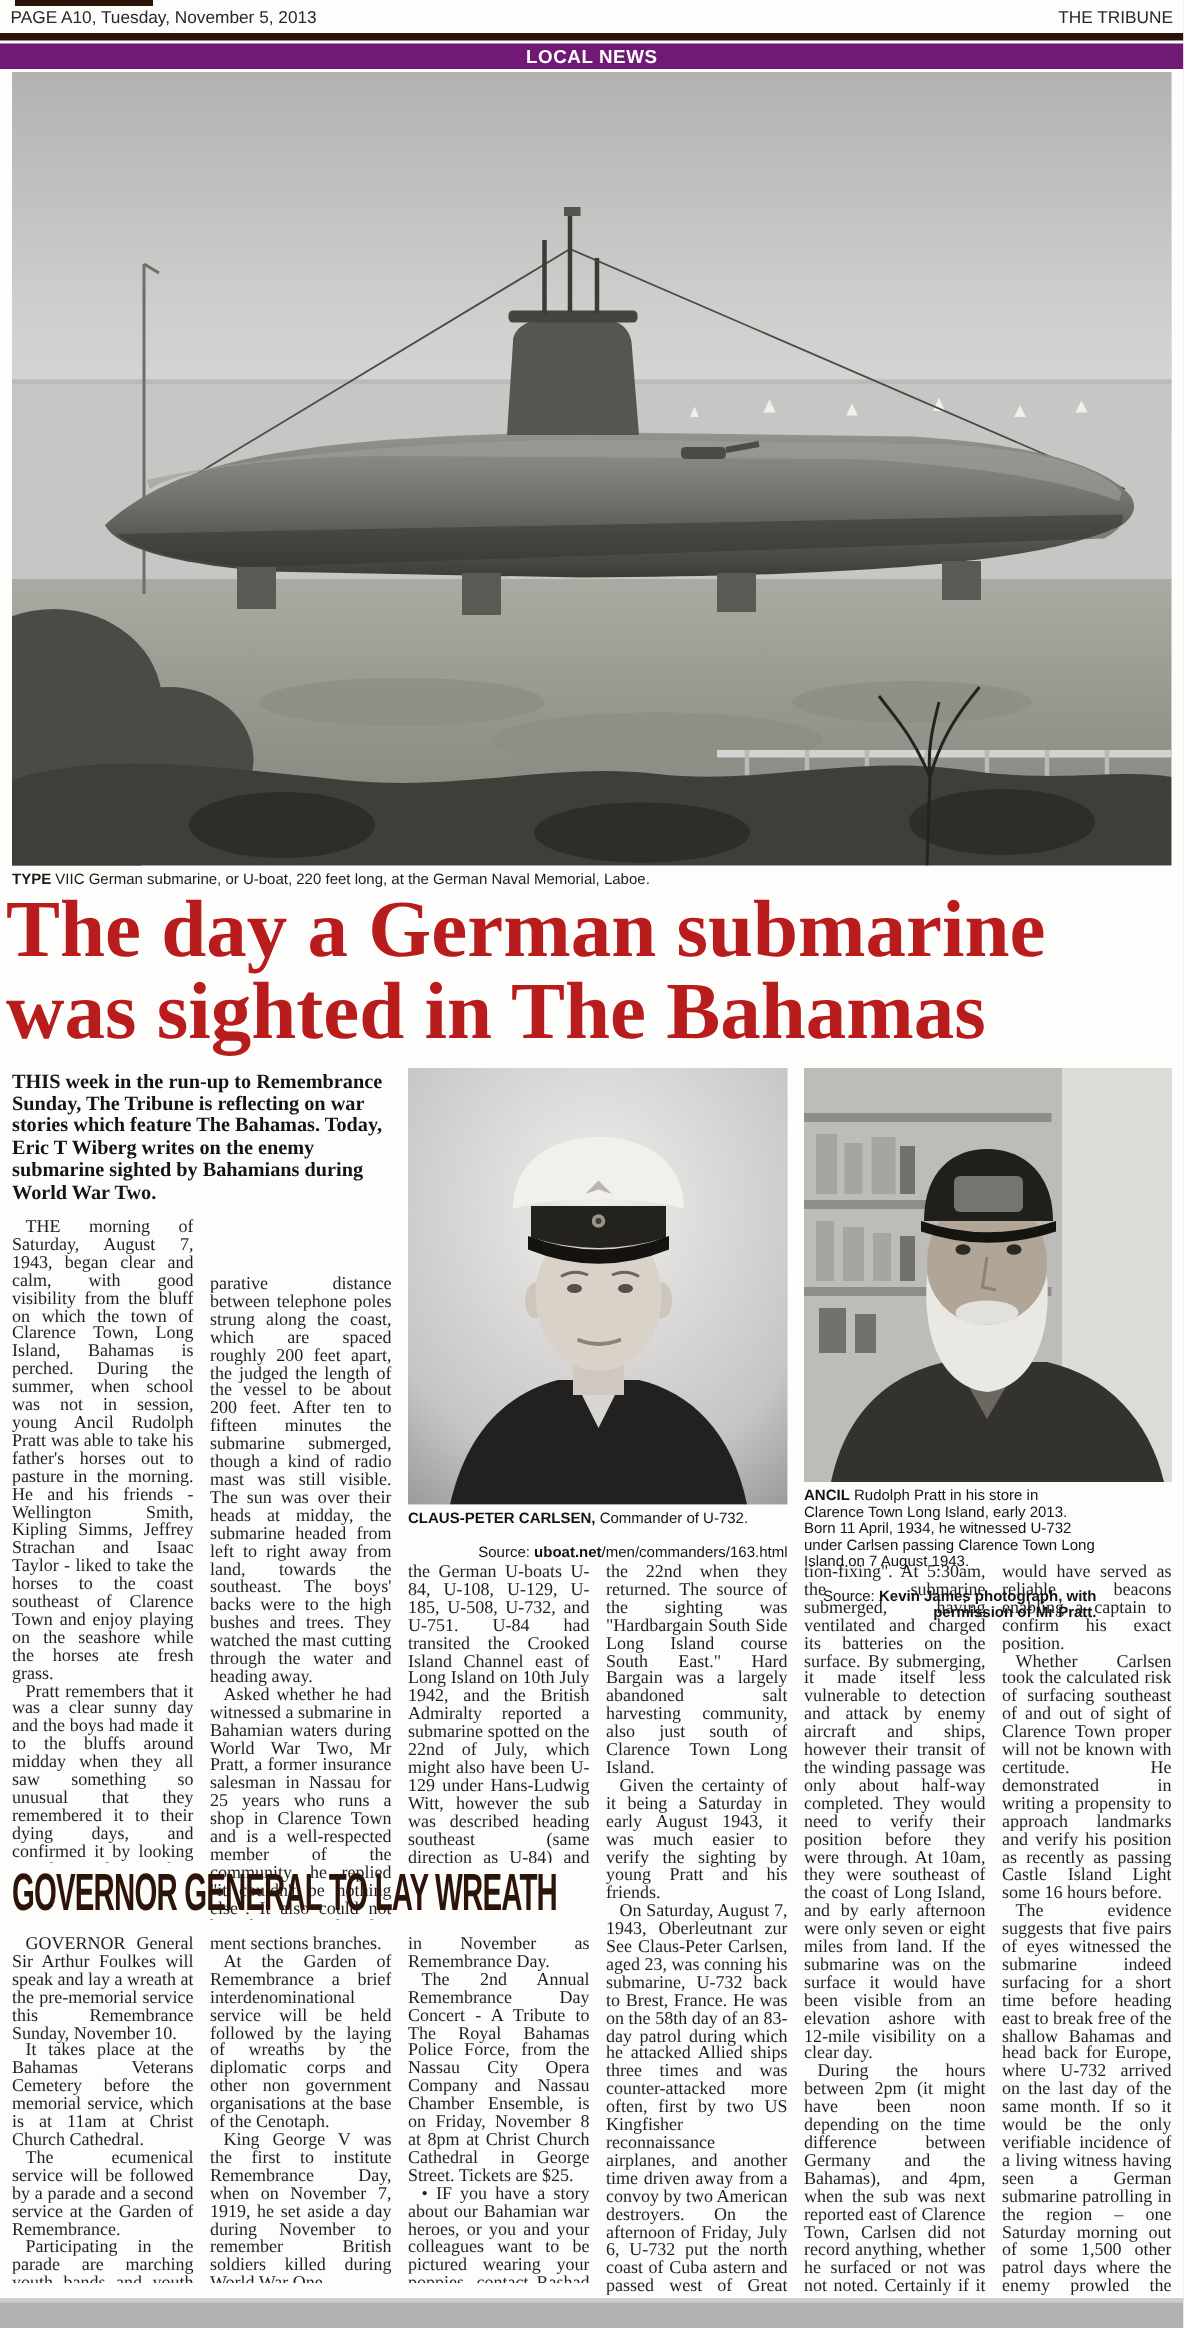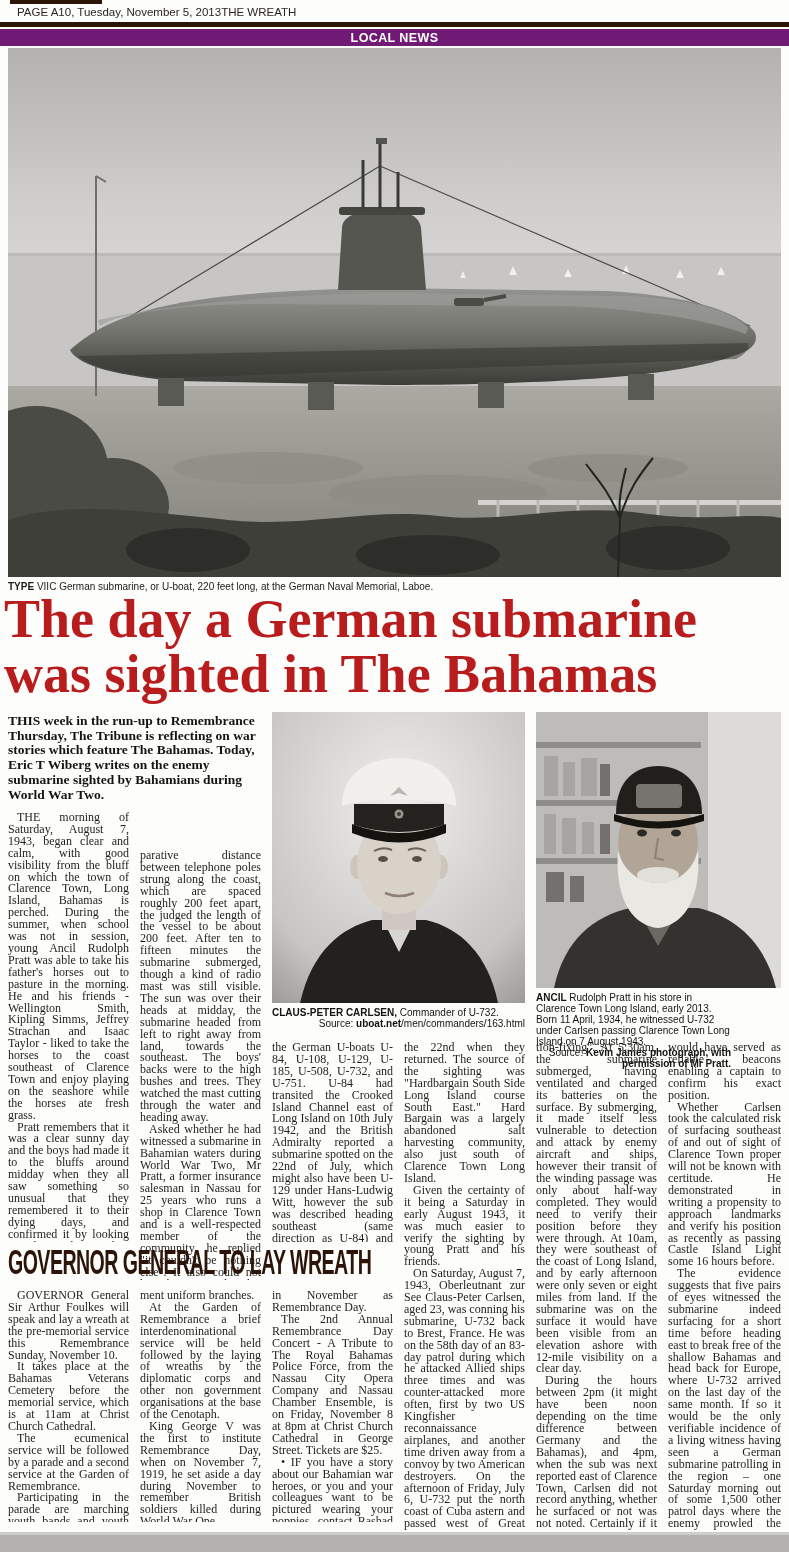--- a/index.html
+++ b/index.html
@@ -1,19 +1,19 @@
 <!DOCTYPE html>
 <html><head>
 <meta charset="utf-8">
 <style>
   html,body{margin:0;padding:0;background:#e9e9e9;}
   .page{position:relative;width:789px;height:1552px;background:#fdfdfc;overflow:hidden;
         font-family:"Liberation Serif",serif;color:#1f1d1b;margin:0 auto;}
   .scan-mark{position:absolute;left:10px;top:0;width:92px;height:4px;background:#2d1409;}
-  .masthead{position:absolute;left:17px;right:7px;top:6px;display:flex;
+  .masthead{position:absolute;left:7px;right:7px;top:6px;display:flex;justify-content:space-between;
         font-family:"Liberation Sans",sans-serif;font-size:11.5px;color:#2a2624;}
   .rule{position:absolute;left:0;right:0;top:22px;height:5px;background:#2d1409;}
   .banner{position:absolute;left:0;right:0;top:29px;height:17px;background:#701a75;color:#fff;
         font-family:"Liberation Sans",sans-serif;font-weight:bold;font-size:12.5px;letter-spacing:.4px;
         display:flex;align-items:center;justify-content:center;}
   figure{margin:0;padding:0;}
   .main-photo{position:absolute;left:8px;top:48px;width:773px;height:529px;background:#c9c8c6;}
   .main-photo svg{display:block;}
   .photo-cap{position:absolute;left:8px;top:581px;width:773px;
         font-family:"Liberation Sans",sans-serif;font-size:10px;line-height:11px;color:#1c1a18;}
@@ -29,38 +29,38 @@
   .c2{left:140px;top:812px;height:430px;margin-top:38px;}
   .c3{left:272px;top:1042px;height:200px;}
   .c4{left:404px;top:1042px;height:488px;}
   .c5{left:536px;top:1042px;height:488px;}
   .c6{left:668px;top:1042px;height:488px;width:113px;}
   .mug{position:absolute;}
   .mug-carlsen{left:272px;top:712px;width:253px;}
   .mug-pratt{left:536px;top:712px;width:195px;}
   .mug svg{display:block;background:#cfcecc;}
   .caption{font-family:"Liberation Sans",sans-serif;font-size:10px;line-height:11px;color:#151311;margin-top:4px;}
-  .caption .src{display:block;text-align:right;}
+  .caption .src{display:block;text-align:right;margin-top:12px;}
   h2.wreath-head{position:absolute;left:8px;top:1244px;margin:0;color:#2d1409;white-space:nowrap;
         font-family:"Liberation Sans",sans-serif;font-weight:bold;font-size:35px;line-height:36px;
         transform:scaleX(0.56);transform-origin:left center;letter-spacing:-1px;}
   .w1{left:8px;top:1290px;height:232px;}
   .w2{left:140px;top:1290px;height:232px;}
   .w3{left:272px;top:1290px;height:232px;}
   .footer-band{position:absolute;left:0;top:1532px;width:789px;height:20px;background:#b3b2b0;border-top:3px solid #cfcecc;}
 </style>
 </head>
 <body>
 
 <div class="page">
   <div class="scan-mark"></div>
 
   <div class="masthead">
     <span>PAGE A10, Tuesday, November 5, 2013</span>
-    <span>THE WREATH</span>
+    <span>THE TRIBUNE</span>
   </div>
   <div class="rule"></div>
   <div class="banner">
     <span>LOCAL NEWS</span>
   </div>
 
   <figure class="main-photo">
     <svg viewBox="0 0 773 529" width="773" height="529" preserveAspectRatio="none" aria-hidden="true">
       <defs>
         <linearGradient id="sky" x1="0" y1="0" x2="0" y2="1">
@@ -152,21 +152,21 @@
   </figure>
   <div class="photo-cap">
     <b>TYPE</b><span> VIIC German submarine, or U-boat, 220 feet long, at the German Naval Memorial, Laboe.</span>
   </div>
 
   <h1 class="headline">
     <span>The day a German submarine</span><br>
     <span>was sighted in The Bahamas</span>
   </h1>
 
-  <p class="lead">THIS week in the run-up to Remembrance Thursday, The Tribune is reflecting on war stories which feature The Bahamas. Today, Eric T Wiberg writes on the enemy submarine sighted by Bahamians during World War Two.</p>
+  <p class="lead">THIS week in the run-up to Remembrance Sunday, The Tribune is reflecting on war stories which feature The Bahamas. Today, Eric T Wiberg writes on the enemy submarine sighted by Bahamians during World War Two.</p>
 
   <div class="col c1">
       <p>THE morning of Saturday, August 7, 1943, began clear and calm, with good visibility from the bluff on which the town of Clarence Town, Long Island, Bahamas is perched. During the summer, when school was not in session, young Ancil Rudolph Pratt was able to take his father's horses out to pasture in the morning. He and his friends - Wellington Smith, Kipling Simms, Jeffrey Strachan and Isaac Taylor - liked to take the horses to the coast southeast of Clarence Town and enjoy playing on the seashore while the horses ate fresh grass.</p>
       <p>Pratt remembers that it was a clear sunny day and the boys had made it to the bluffs around midday when they all saw something so unusual that they remembered it to their dying days, and confirmed it by looking at photos later. They were several miles southeast of town on the bluffs. A boat of some sort emerged from the water about two miles out to sea. They could clearly see the "sail" or conning tower, but not any people on deck or on board. The craft was moving slowly and leaving a wake behind it. The boys could clearly see machinery on deck.</p>
     </div>
   <div class="col c2 cont">
       <p>parative distance between telephone poles strung along the coast, which are spaced roughly 200 feet apart, the judged the length of the vessel to be about 200 feet. After ten to fifteen minutes the submarine submerged, though a kind of radio mast was still visible. The sun was over their heads at midday, the submarine headed from left to right away from land, towards the southeast. The boys' backs were to the high bushes and trees. They watched the mast cutting through the water and heading away.</p>
       <p>Asked whether he had witnessed a submarine in Bahamian waters during World War Two, Mr Pratt, a former insurance salesman in Nassau for 25 years who runs a shop in Clarence Town and is a well-respected member of the community, he replied "it couldn't be nothing else". It also could not have been any other day – Sunday the boys would have been in Church and in weekdays engaged in either school or church. "This is not no story," he says, "I'm telling you I saw it with my own eyes."</p>
     </div>
 
@@ -266,21 +266,21 @@
     </div>
 
   <h2 class="wreath-head">GOVERNOR GENERAL TO LAY WREATH</h2>
   <div class="col w1">
       <p>GOVERNOR General Sir Arthur Foulkes will speak and lay a wreath at the pre-memorial service this Remembrance Sunday, November 10.</p>
       <p>It takes place at the Bahamas Veterans Cemetery before the memorial service, which is at 11am at Christ Church Cathedral.</p>
       <p>The ecumenical service will be followed by a parade and a second service at the Garden of Remembrance.</p>
       <p>Participating in the parade are marching youth bands and youth groups, including the Boy Scouts, Guides, Boys Brigade, church youth groups, cadet sections of the police and defence forces and govern-</p>
     </div>
   <div class="col w2 cont">
-      <p>ment uniform branches.</p>
+      <p>ment sections branches.</p>
       <p>At the Garden of Remembrance a brief interdenominational service will be held followed by the laying of wreaths by the diplomatic corps and other non government organisations at the base of the Cenotaph.</p>
       <p>King George V was the first to institute Remembrance Day, when on November 7, 1919, he set aside a day during November to remember British soldiers killed during World War One.</p>
       <p>The Bahamian Government made the decision to commemorate Remembrance Day on the nearest Sunday to November 7 by designating the 2nd Sunday</p>
     </div>
   <div class="col w3 cont">
       <p>in November as Remembrance Day.</p>
       <p>The 2nd Annual Remembrance Day Concert - A Tribute to The Royal Bahamas Police Force, from the Nassau City Opera Company and Nassau Chamber Ensemble, is on Friday, November 8 at 8pm at Christ Church Cathedral in George Street. Tickets are $25.</p>
       <p>• IF you have a story about our Bahamian war heroes, or you and your colleagues want to be pictured wearing your poppies, contact Rashad Rolle at The Tribune by emailing rrolle@tribunemedia.net or calling 502-2359.</p>
     </div>
 

